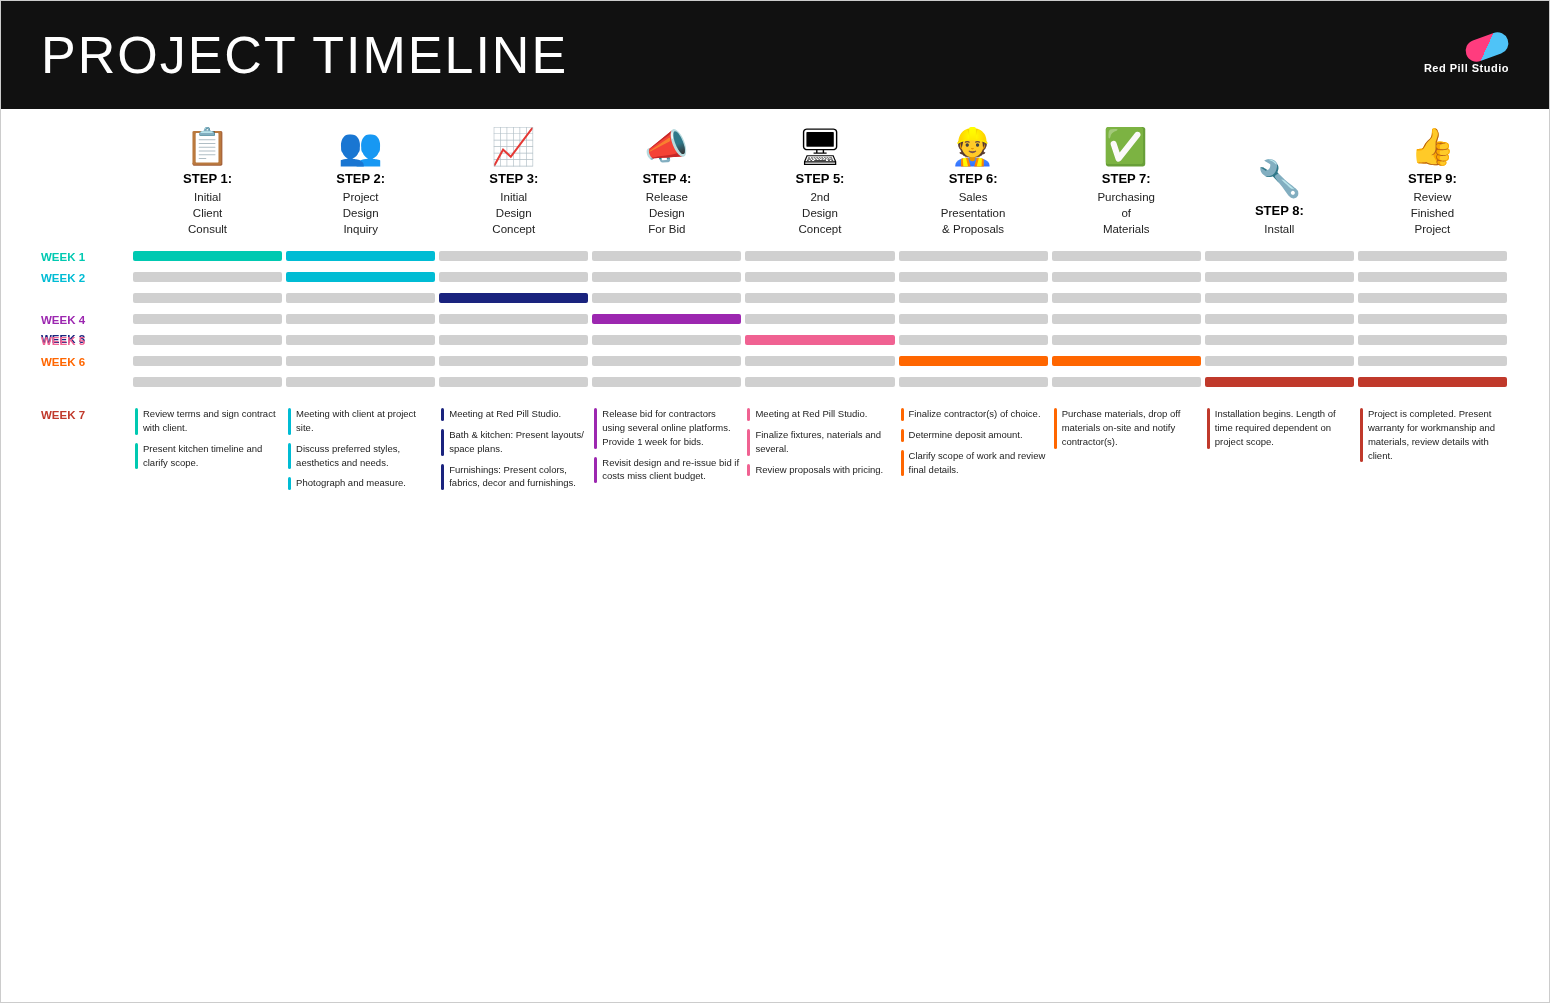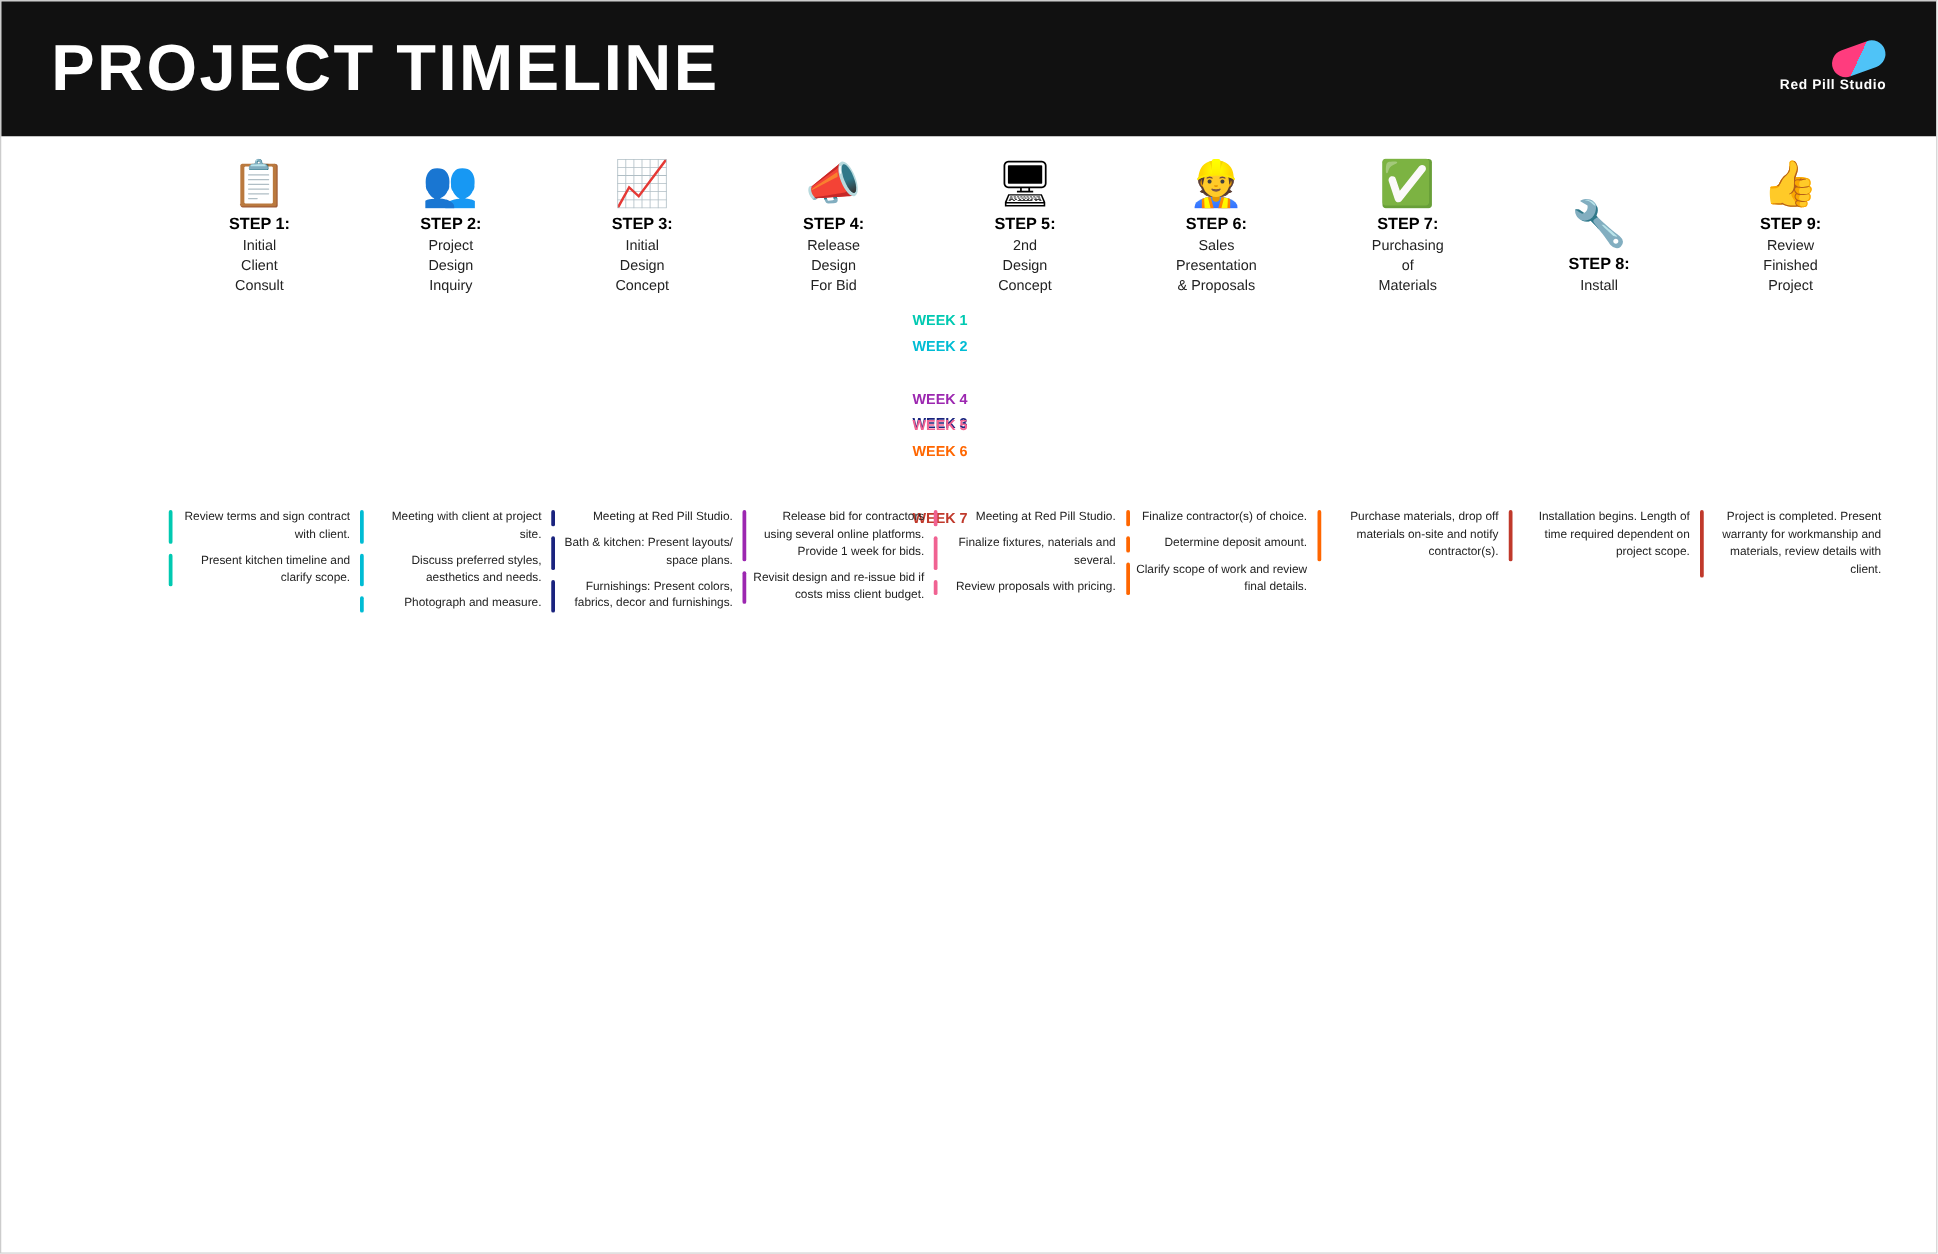--- a/index.html
+++ b/index.html
@@ -24,21 +24,21 @@
       background: #111;
       color: #fff;
       padding: 24px 40px;
       display: flex;
       align-items: center;
       justify-content: space-between;
       flex-shrink: 0;
     }
     .header-title {
       font-size: 52px;
-      font-weight: 700;
+      font-weight: 400;
       letter-spacing: 2px;
       color: #fff;
     }
     .logo-area {
       display: flex;
       flex-direction: column;
       align-items: flex-end;
       gap: 4px;
     }
     .logo-pill {
@@ -92,23 +92,22 @@
       line-height: 1.4;
     }
     .timeline-section {
       display: flex;
       flex-direction: column;
       gap: 5px;
       margin-bottom: 14px;
     }
     .timeline-row {
       display: flex;
-      align-items: center;
+      align-items: flex-start;
       height: 16px;
-      flex-direction: column;
     }
     .week-label {
       width: 90px;
       font-size: 11.5px;
       font-weight: 700;
       flex-shrink: 0;
     }
     .timeline-bars {
       flex: 1;
       display: flex;
@@ -126,21 +125,20 @@
     .bar-blue { background: #1a237e; }
     .bar-purple { background: #9c27b0; }
     .bar-pink { background: #f06292; }
     .bar-orange { background: #ff6600; }
     .bar-red { background: #c0392b; }
     .notes-section {
       display: flex;
       padding-left: 90px;
       gap: 0;
       flex: 1;
-      text-align: right;
     }
     .note-col {
       flex: 1;
       padding: 0 4px;
       font-size: 9.5px;
       line-height: 1.45;
       color: #222;
     }
     .note-item {
       display: flex;

